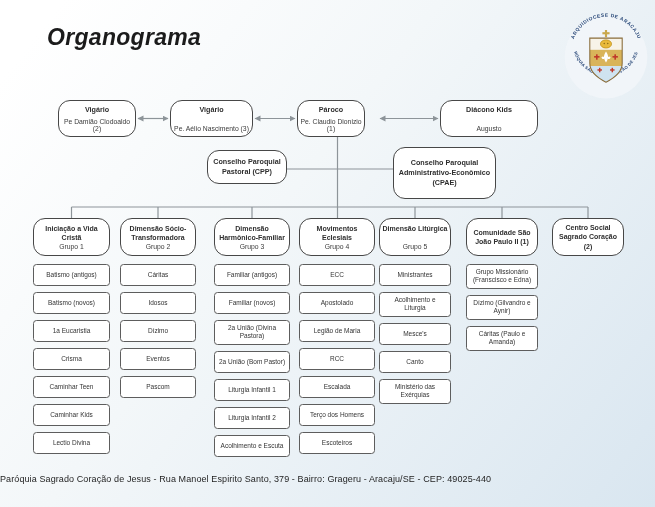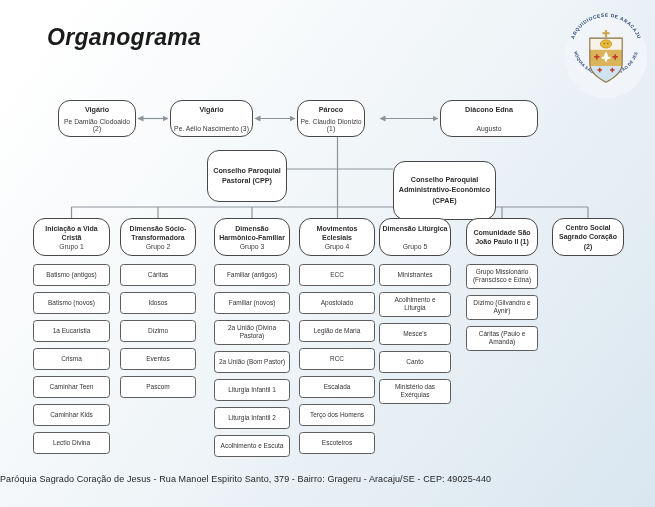--- a/index.html
+++ b/index.html
@@ -129,28 +129,28 @@
   </div>
   <div class="box tbox" style="left:170px;top:100px;width:83px;height:37px">
     <span class="t">Vigário</span>
     <span class="n">Pe. Aélio Nascimento (3)</span>
   </div>
   <div class="box tbox" style="left:297px;top:100px;width:68px;height:37px">
     <span class="t">Pároco</span>
     <span class="n">Pe. Claudio Dionizio (1)</span>
   </div>
   <div class="box tbox" style="left:440px;top:100px;width:98px;height:37px">
-    <span class="t">Diácono Edna</span>
+    <span class="t">Diácono Kids</span>
     <span class="n">Augusto</span>
   </div>
 
-  <div class="box cbox" style="left:207px;top:150px;width:80px;height:52px">
+  <div class="box cbox" style="left:207px;top:150px;width:80px;height:34px">
     <span>Conselho Paroquial Pastoral (CPP)</span>
   </div>
-  <div class="box cbox" style="left:393px;top:161px;width:103px;height:59px">
+  <div class="box cbox" style="left:393px;top:147px;width:103px;height:52px">
     <span>Conselho Paroquial Administrativo-Econômico (CPAE)</span>
   </div>
 
   <div class="box hbox" style="left:33px;top:218px;width:77px;height:38px">
     <span class="t">Iniciação a Vida Cristã</span>
     <span class="s">Grupo 1</span>
   </div>
   <div class="box hbox" style="left:120px;top:218px;width:76px;height:38px">
     <span class="t">Dimensão Sócio-Transformadora</span>
     <span class="s">Grupo 2</span>

